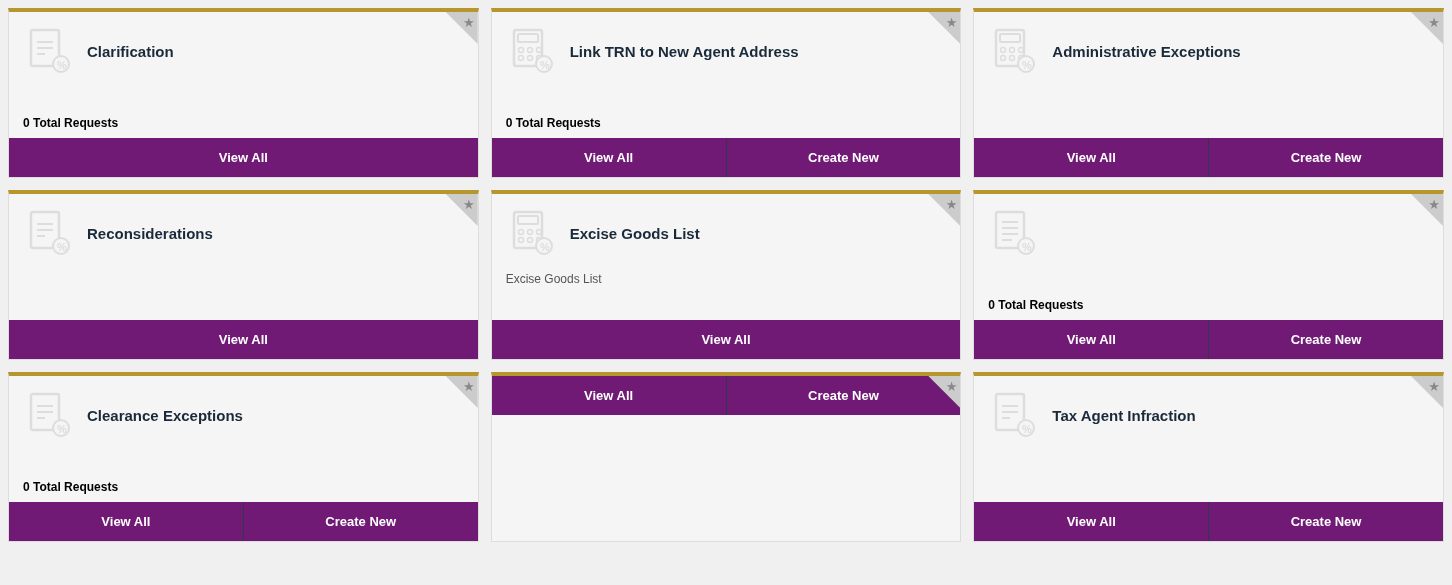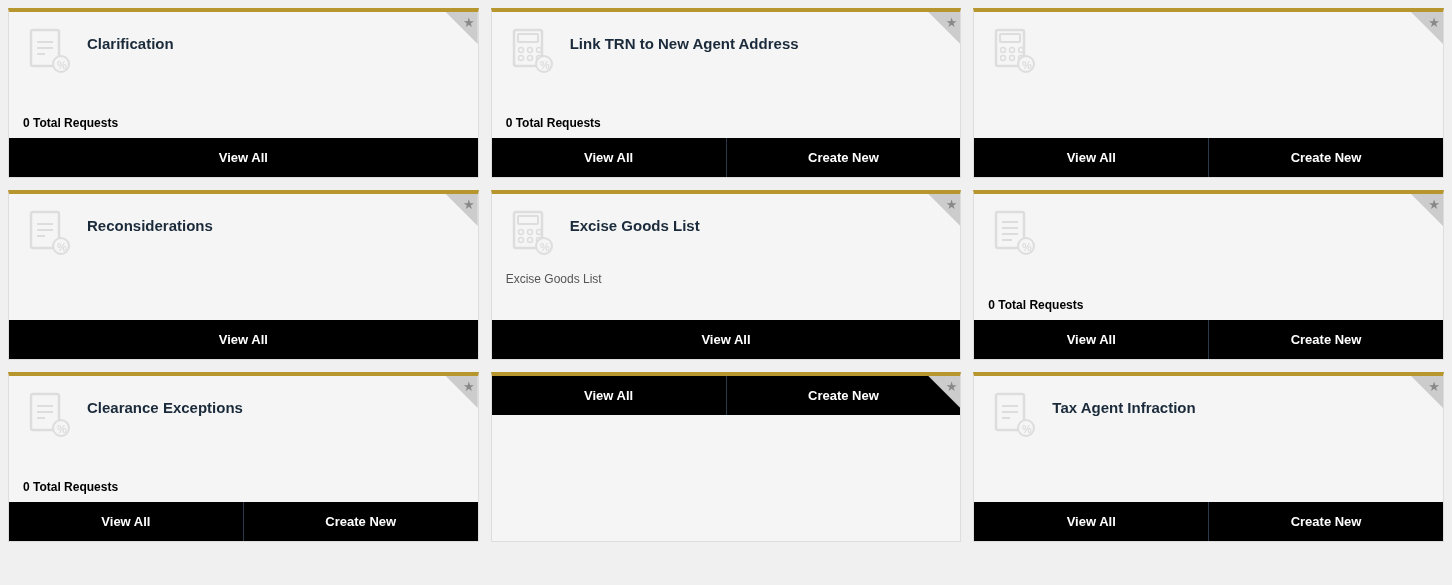--- a/index.html
+++ b/index.html
@@ -38,21 +38,21 @@
     .card-icon {
       width: 52px;
       height: 52px;
       flex-shrink: 0;
       opacity: 0.25;
     }
     .card-title {
       font-size: 15px;
       font-weight: 700;
       color: #1a2a3a;
-      margin-top: 8px;
+      margin-top: 16px;
       line-height: 1.3;
     }
     .card-subtitle {
       font-size: 12px;
       color: #555;
       margin-top: 4px;
     }
     .card-requests {
       font-size: 12px;
       color: #000000;
@@ -78,21 +78,21 @@
       right: 3px;
       font-size: 13px;
       color: #888;
     }
     .card-footer {
       display: flex;
       border-top: none;
     }
     .btn {
       flex: 1;
-      background: #000000;
+      background: #701a75;
       color: #fff;
       border: none;
       padding: 12px 8px;
       font-size: 13px;
       font-weight: 600;
       cursor: pointer;
       text-align: center;
       border-right: 1px solid #2a3a4a;
     }
     .btn:last-child {
@@ -168,20 +168,21 @@
       <rect x="12" y="8" width="20" height="8" rx="1" stroke="#999" stroke-width="2" fill="none"></rect>
       <circle cx="15" cy="24" r="2.5" stroke="#999" stroke-width="1.5" fill="none"></circle>
       <circle cx="24" cy="24" r="2.5" stroke="#999" stroke-width="1.5" fill="none"></circle>
       <circle cx="33" cy="24" r="2.5" stroke="#999" stroke-width="1.5" fill="none"></circle>
       <circle cx="15" cy="32" r="2.5" stroke="#999" stroke-width="1.5" fill="none"></circle>
       <circle cx="24" cy="32" r="2.5" stroke="#999" stroke-width="1.5" fill="none"></circle>
       <circle cx="33" cy="32" r="2.5" stroke="#999" stroke-width="1.5" fill="none"></circle>
       <circle cx="38" cy="38" r="8" fill="#f5f5f5" stroke="#999" stroke-width="2"></circle>
       <text x="34" y="43" font-size="11" fill="#999" font-weight="bold">%</text>
     </svg></div>
+          <div class="card-title">Administrative Exceptions</div>
         </div>
       </div>
       <div class="card-footer">
         <button class="btn">View All</button>
         <button class="btn">Create New</button>
       </div>
     </div>
     <div class="card">
       <div class="star-badge">
         <span class="star-icon">★</span>

